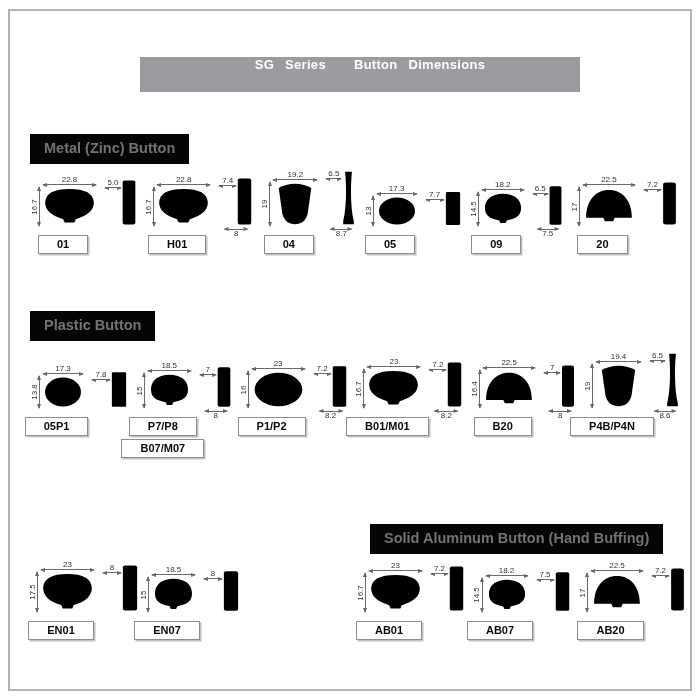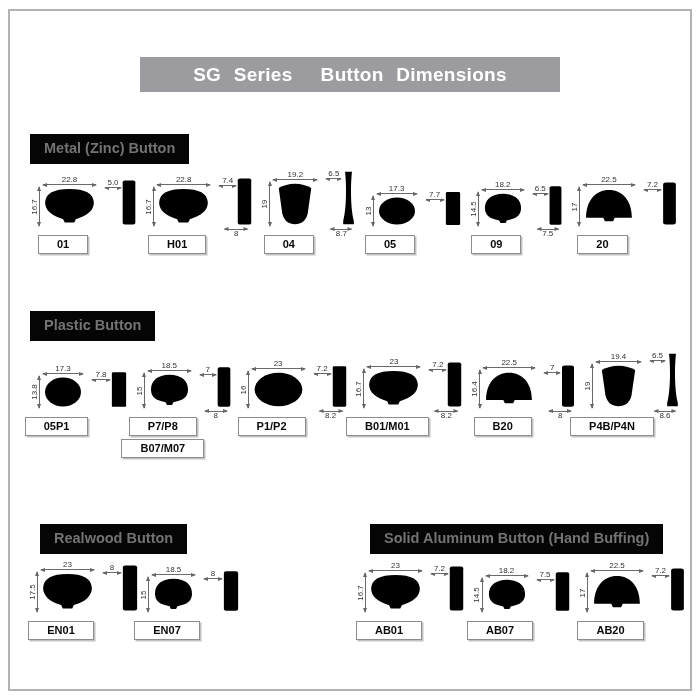--- a/index.html
+++ b/index.html
@@ -1,21 +1,21 @@
 <!DOCTYPE html>
 <html><head>
 <meta charset="utf-8">
 <style>
   html,body{margin:0;padding:0;background:#fff;}
   .canvas{position:relative;width:700px;height:700px;background:#fff;overflow:hidden;
           font-family:"Liberation Sans",sans-serif;color:#222;}
   .frame{position:absolute;left:8px;top:9px;right:8px;bottom:9px;border:2px solid #b3b3b5;}
   .header{position:absolute;left:140px;top:57px;width:420px;height:35px;background:#9c9ca0;
-          color:#fff;display:flex;align-items:center;justify-content:center;gap:28px;
-          font-weight:bold;font-size:19px;word-spacing:7px;letter-spacing:.3px;}
+          color:#fff;display:flex;align-items:flex-start;justify-content:center;gap:28px;
+          font-weight:bold;font-size:13px;word-spacing:7px;letter-spacing:.3px;padding-left:20px;}
   .sec-title{position:absolute;background:#050505;color:#737373;font-weight:bold;font-size:14.5px;
           line-height:1;padding:7px 14px 8px;white-space:nowrap;}
   .st0{left:30px;top:134px;} .st1{left:30px;top:311px;} .st2{left:40px;top:524px;} .st3{left:370px;top:524px;}
   .row{position:absolute;display:flex;justify-content:space-between;align-items:flex-start;}
   .row0{left:30px;top:158px;width:648px;}
   .row1{left:30px;top:340px;width:650px;}
   .row2{left:28px;top:552px;width:212px;}
   .row3{left:356px;top:552px;width:330px;}
   .group{display:flex;flex-direction:column;}
   .views{display:flex;align-items:flex-end;gap:9px;}
@@ -427,21 +427,20 @@
               <span class="num">8.6</span>
             </div>
           </div>
         </div>
         <div class="tags" style="width: 58px;">
           <div class="tag">P4B/P4N</div>
         </div>
       </div>
     </div>
 
-  <div class="sec-title st2">Realwood Button</div>
   <div class="row row2" id="row2">
       <div class="group">
         <div class="views h60">
           <div class="fcol">
             <div class="dimh" style="width: 53px;">
               <span class="num">23</span>
             </div>
             <div class="frow">
               <div class="dimv" style="height: 40px;">
                 <span class="num">17.5</span>

